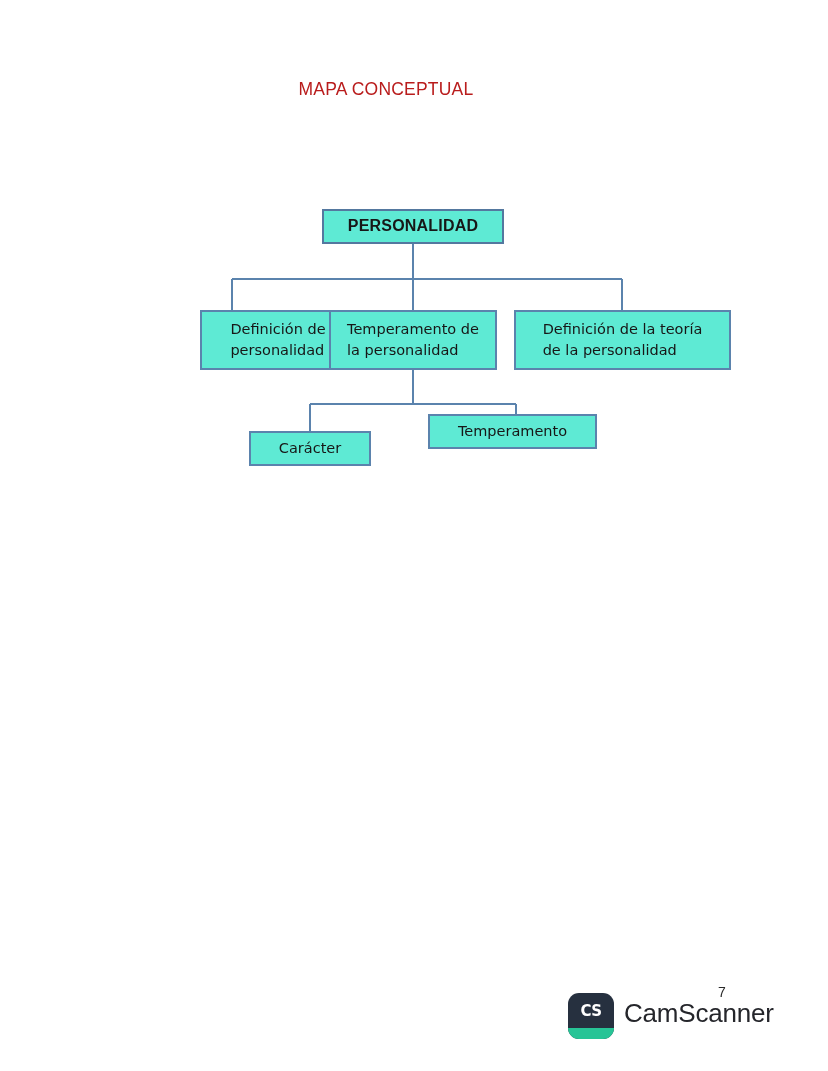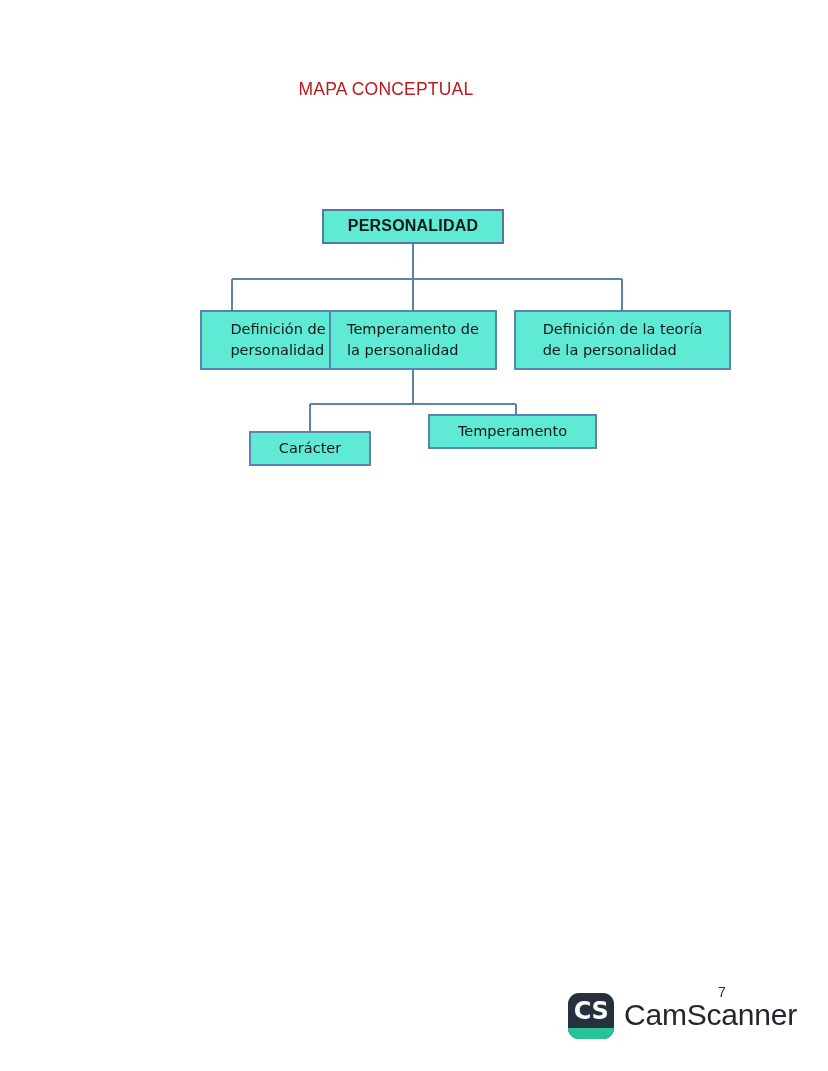--- a/index.html
+++ b/index.html
@@ -111,30 +111,30 @@
     position: absolute;
     left: 0;
     top: 0;
     width: 100%;
     height: 35px;
     display: flex;
     align-items: center;
     justify-content: center;
     color: #ffffff;
     font-family: "DejaVu Sans", sans-serif;
-    font-size: 24px;
+    font-size: 15px;
     font-weight: 700;
     letter-spacing: -0.5px;
   }
   .cs-wordmark {
     position: absolute;
     left: 56px;
     top: 10px;
     font-family: "Liberation Sans", sans-serif;
-    font-size: 30px;
+    font-size: 26px;
     font-weight: 400;
     color: #25262b;
     letter-spacing: -0.2px;
     white-space: nowrap;
   }
   .page-number {
     position: absolute;
     left: 718px;
     top: 984px;
     font-family: "Liberation Sans", sans-serif;

